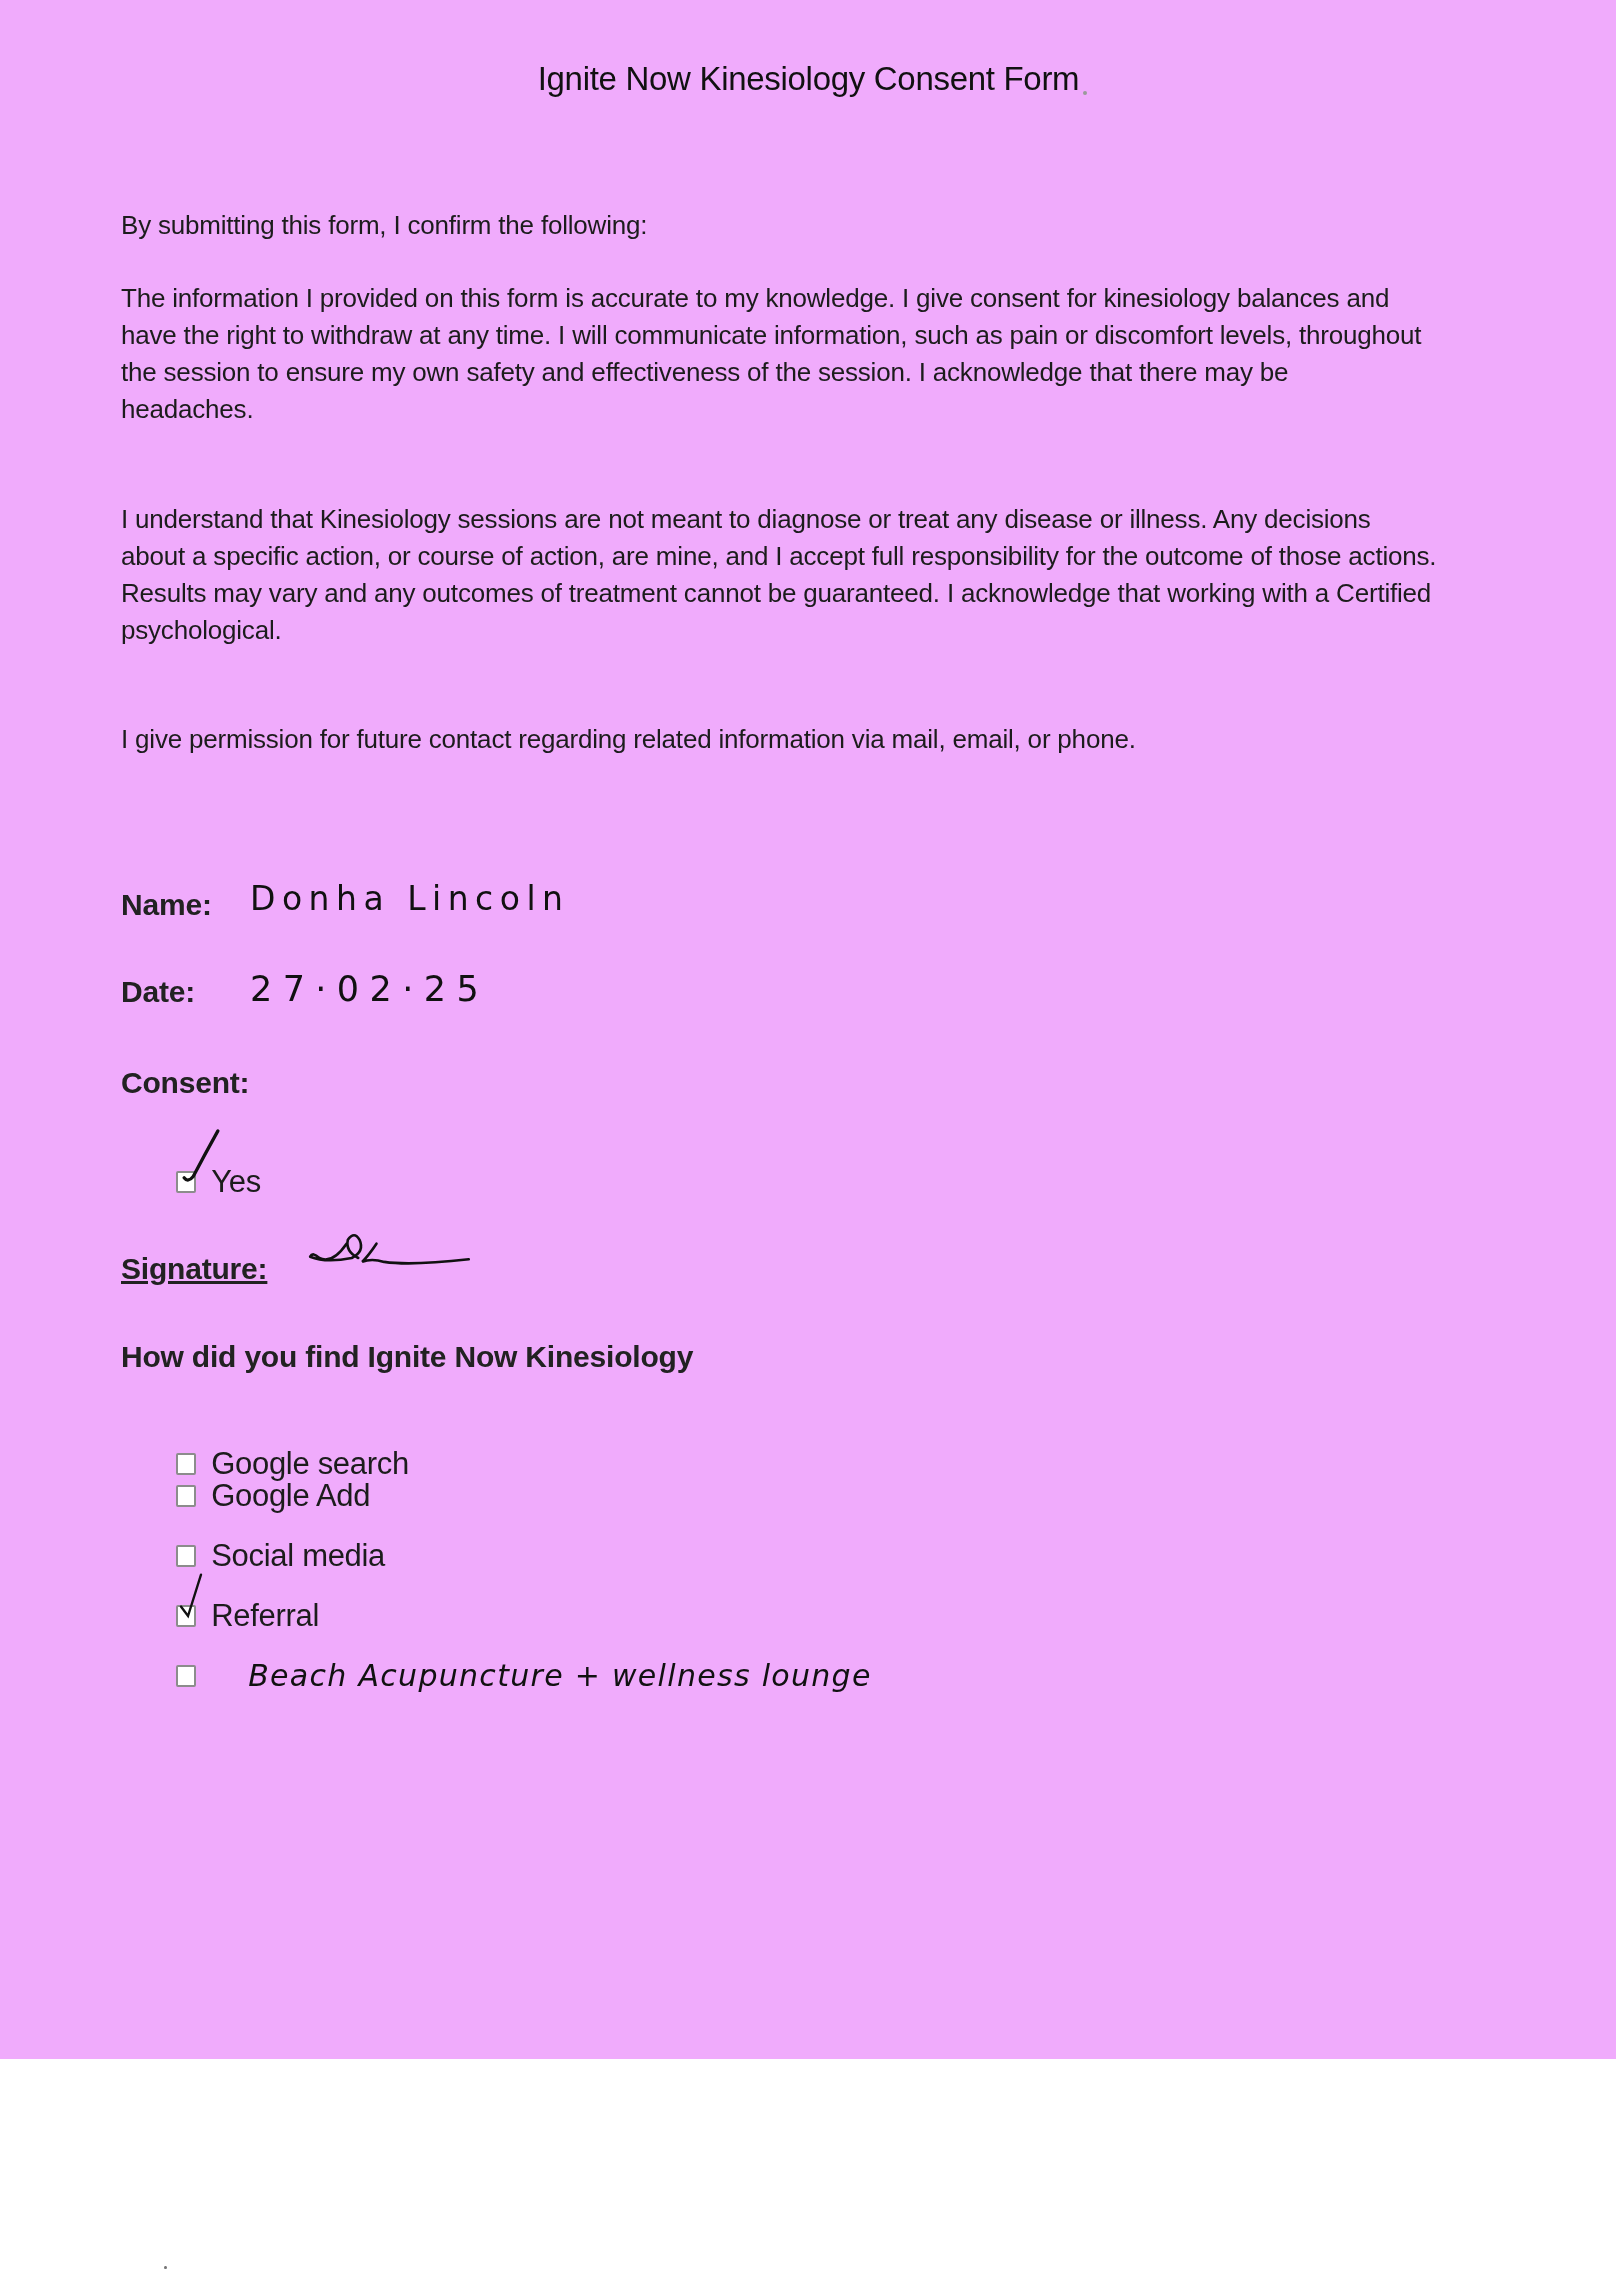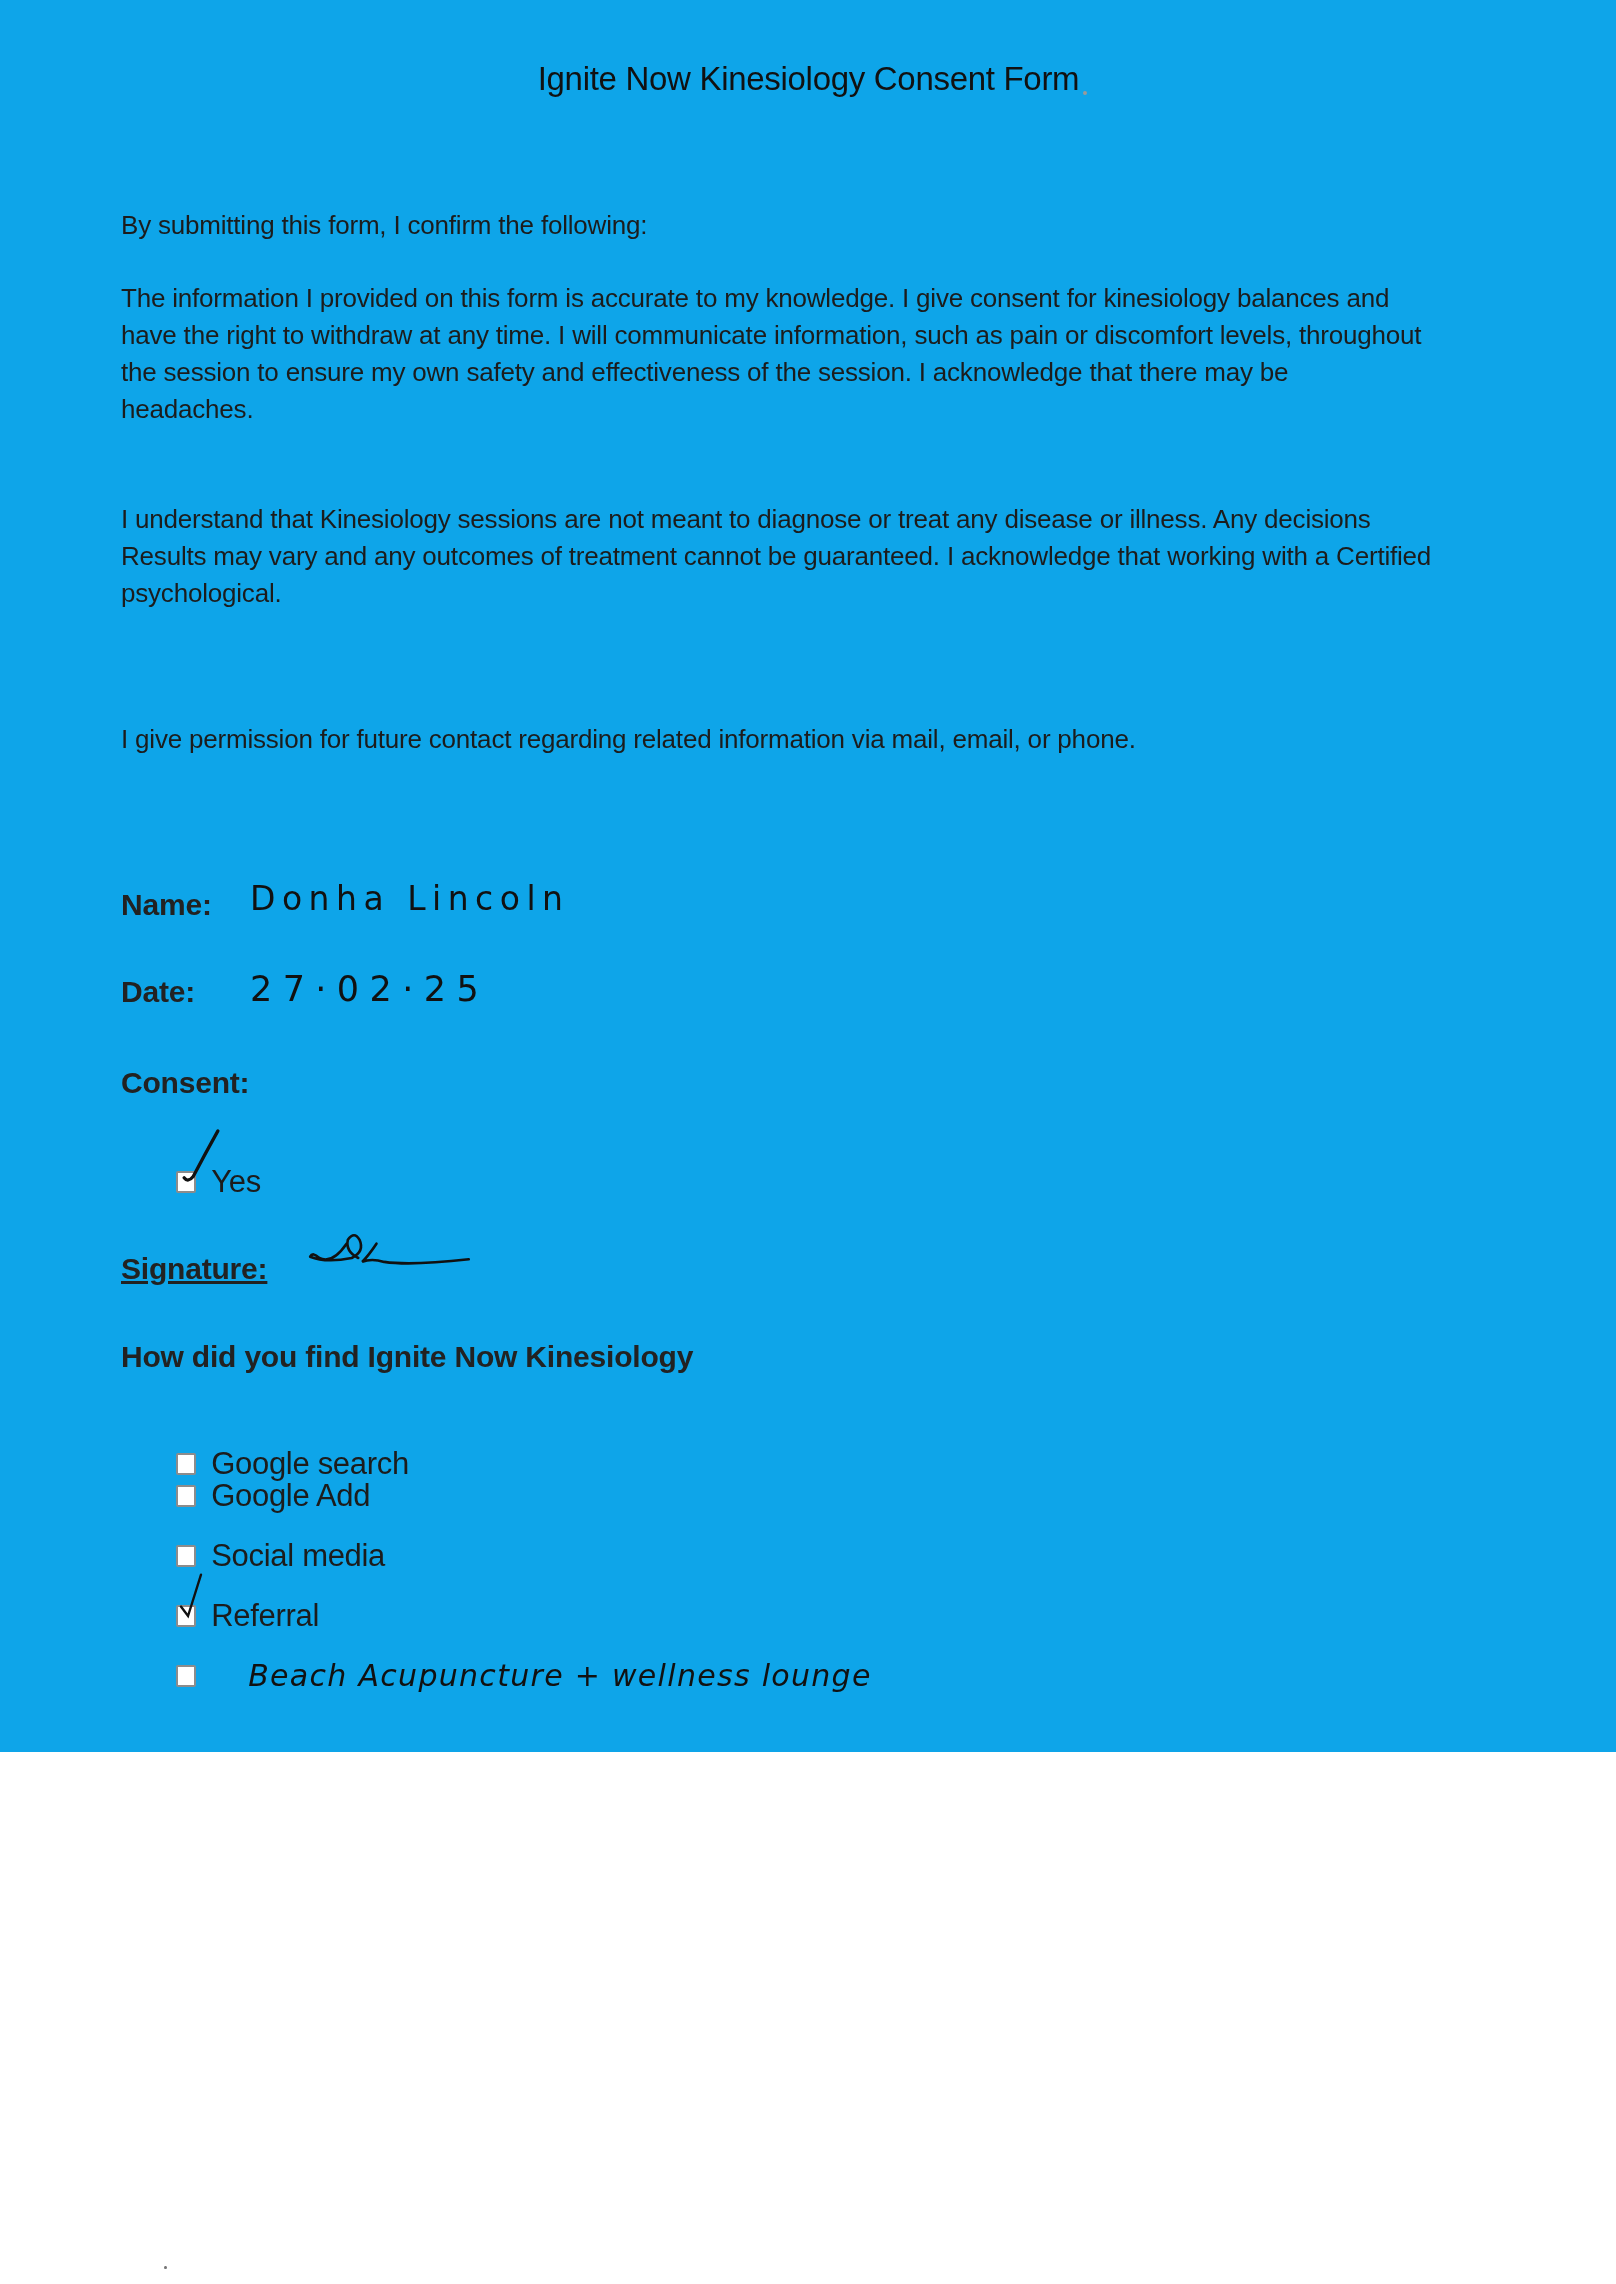--- a/index.html
+++ b/index.html
@@ -11,22 +11,22 @@
     width: 1617px;
     height: 2284px;
     position: relative;
     font-family: "Liberation Sans", sans-serif;
     color: #1a1a1a;
     overflow: hidden;
   }
   .page {
     position: absolute;
     left: 0; top: 0;
-    width: 1617px; height: 1752px;
-    background: #0ea5e9;
+    width: 1617px; height: 2059px;
+    background: #f0abfc;
   }
   .title {
     position: absolute;
     left: 0; right: 0;
     top: 60px;
     text-align: center;
     font-size: 33px;
     letter-spacing: -0.3px;
     color: #111;
   }
@@ -110,20 +110,21 @@
 
   <div class="body-text" style="top:280px;">
     <div>The information I provided on this form is accurate to my knowledge. I give consent for kinesiology balances and</div>
     <div>have the right to withdraw at any time. I will communicate information, such as pain or discomfort levels, throughout</div>
     <div>the session to ensure my own safety and effectiveness of the session. I acknowledge that there may be</div>
     <div>headaches.</div>
   </div>
 
   <div class="body-text" style="top:501px;">
     <div>I understand that Kinesiology sessions are not meant to diagnose or treat any disease or illness. Any decisions</div>
+    <div>about a specific action, or course of action, are mine, and I accept full responsibility for the outcome of those actions.</div>
     <div>Results may vary and any outcomes of treatment cannot be guaranteed. I acknowledge that working with a Certified</div>
     <div>psychological.</div>
   </div>
 
   <div class="body-text" style="top:721px;">
     <div>I give permission for future contact regarding related information via mail, email, or phone.</div>
   </div>
 
 
   <div class="field-label" style="top:888px;">Name:</div>

